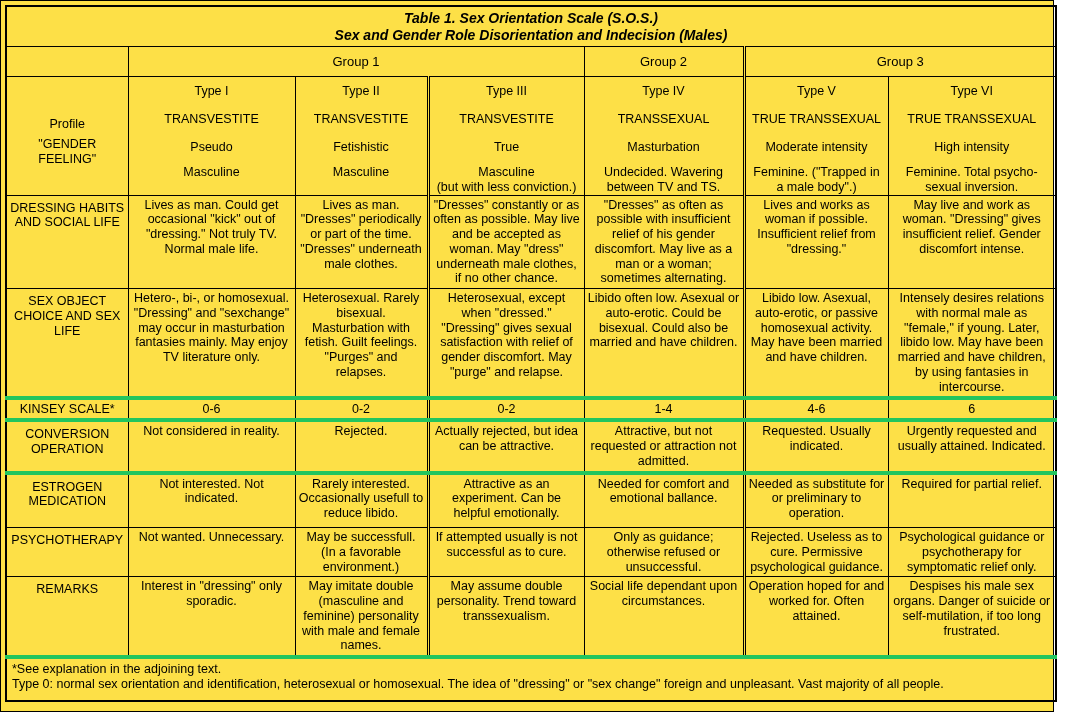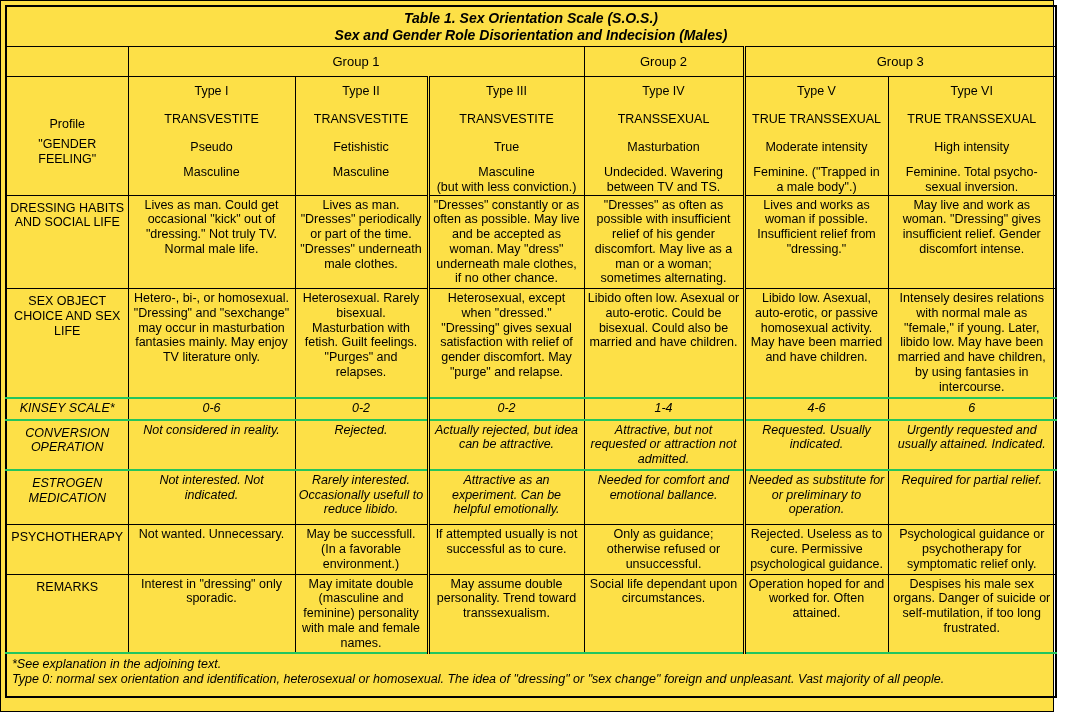--- a/index.html
+++ b/index.html
@@ -6,21 +6,21 @@
   body{font-family:"Liberation Sans","DejaVu Sans",sans-serif;color:#000;}
   .page{
     width:1054px;height:712px;margin:0;border:1px solid #000;
     padding:4px;box-sizing:border-box;background:#fde047;
   }
   table{border-collapse:collapse;width:1046px;table-layout:fixed;}
   td{border:1px solid #000;vertical-align:top;padding:2px 3px;
      font-size:12.5px;line-height:1.18;text-align:center;box-sizing:border-box;}
   
   table{border:2px solid #000;}
-  tr.hb-top td{border-top:2px solid #22c55e;font-style:italic;}
+  tr.hb-top td{border-top:4px solid #22c55e;}
   td.hl{border-left:3px double #000;}
   
   .title-row td{font-size:14px;font-weight:bold;font-style:italic;
     vertical-align:middle;height:34px;padding:3px;}
   .title-row .tline{white-space:nowrap;}
   
   .group-row td{height:30px;vertical-align:middle;font-size:13px;}
   
   .profile-row td{height:112px;padding:0 3px;}
   .pline{height:28px;display:flex;align-items:center;justify-content:center;}

